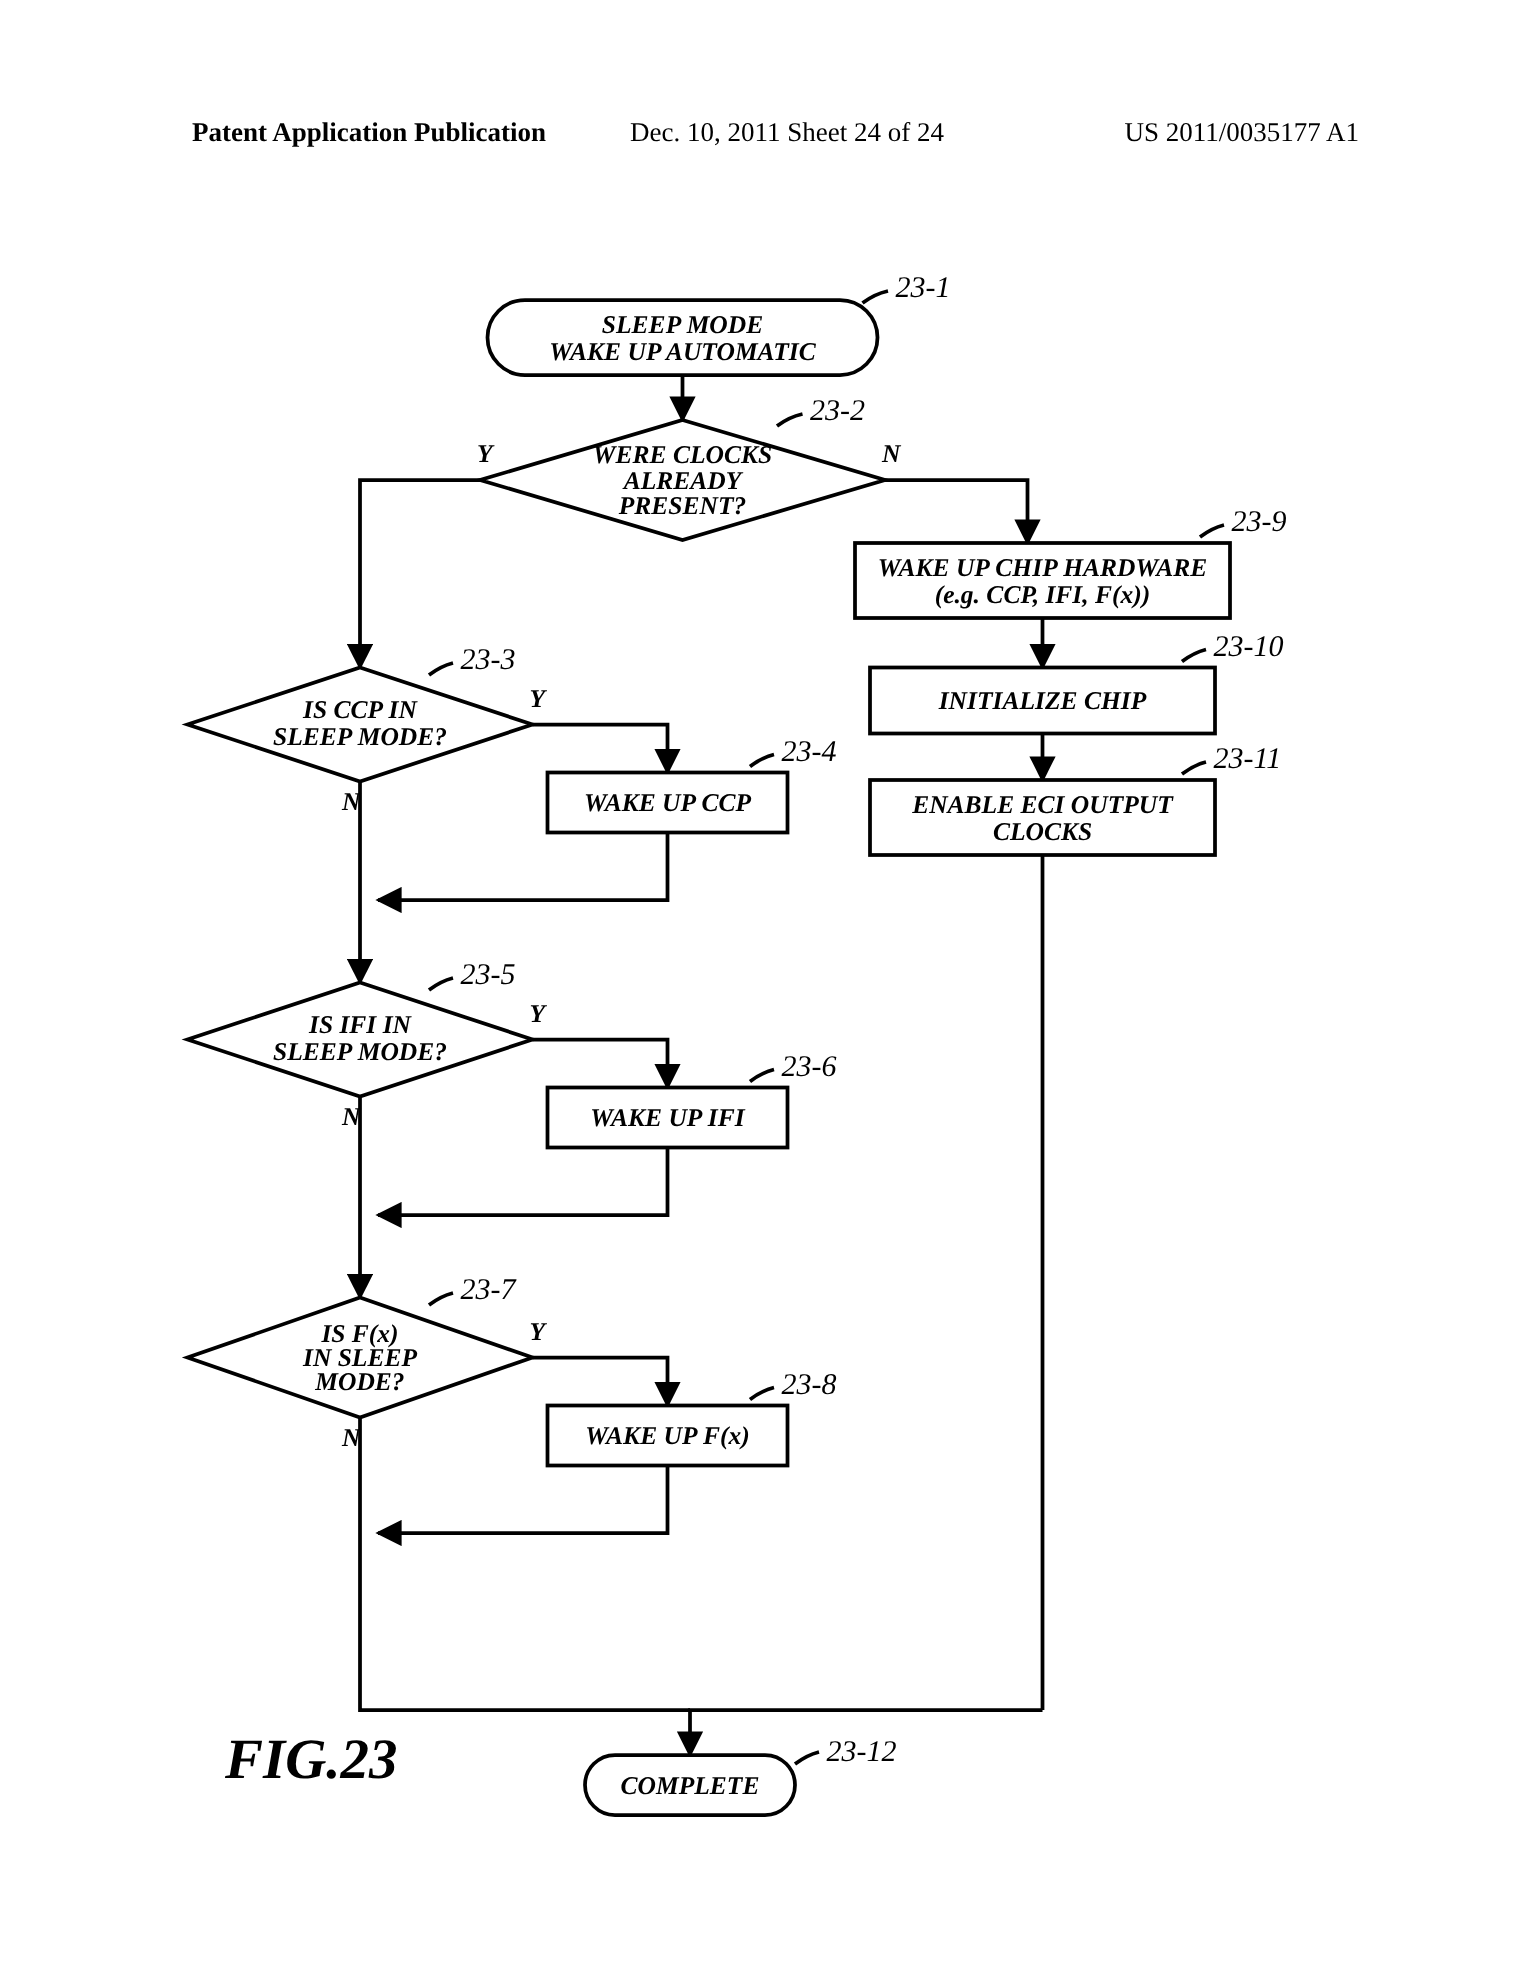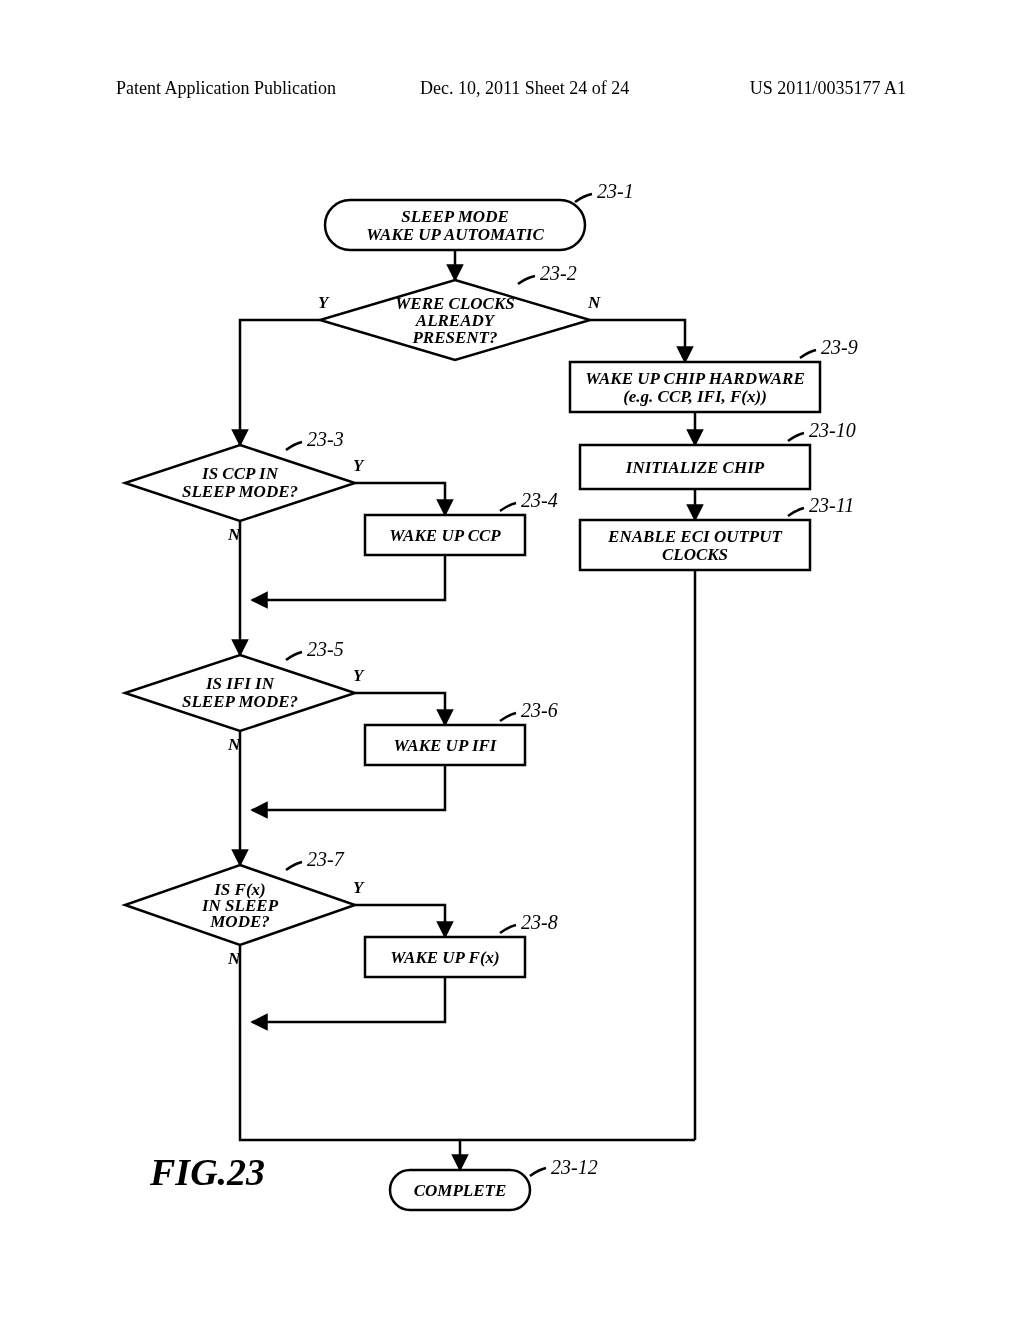--- a/index.html
+++ b/index.html
@@ -13,22 +13,22 @@
   }
   .header {
     position: absolute;
     top: 78px;
     left: 0;
     width: 1024px;
     font-size: 18px;
   }
   .header-left {
     position: absolute;
-    left: 116px;
-    font-weight: normal;
+    left: 128px;
+    font-weight: bold;
   }
   .header-mid {
     position: absolute;
     left: 420px;
   }
   .header-right {
     position: absolute;
     right: 118px;
     text-align: center;
   }

